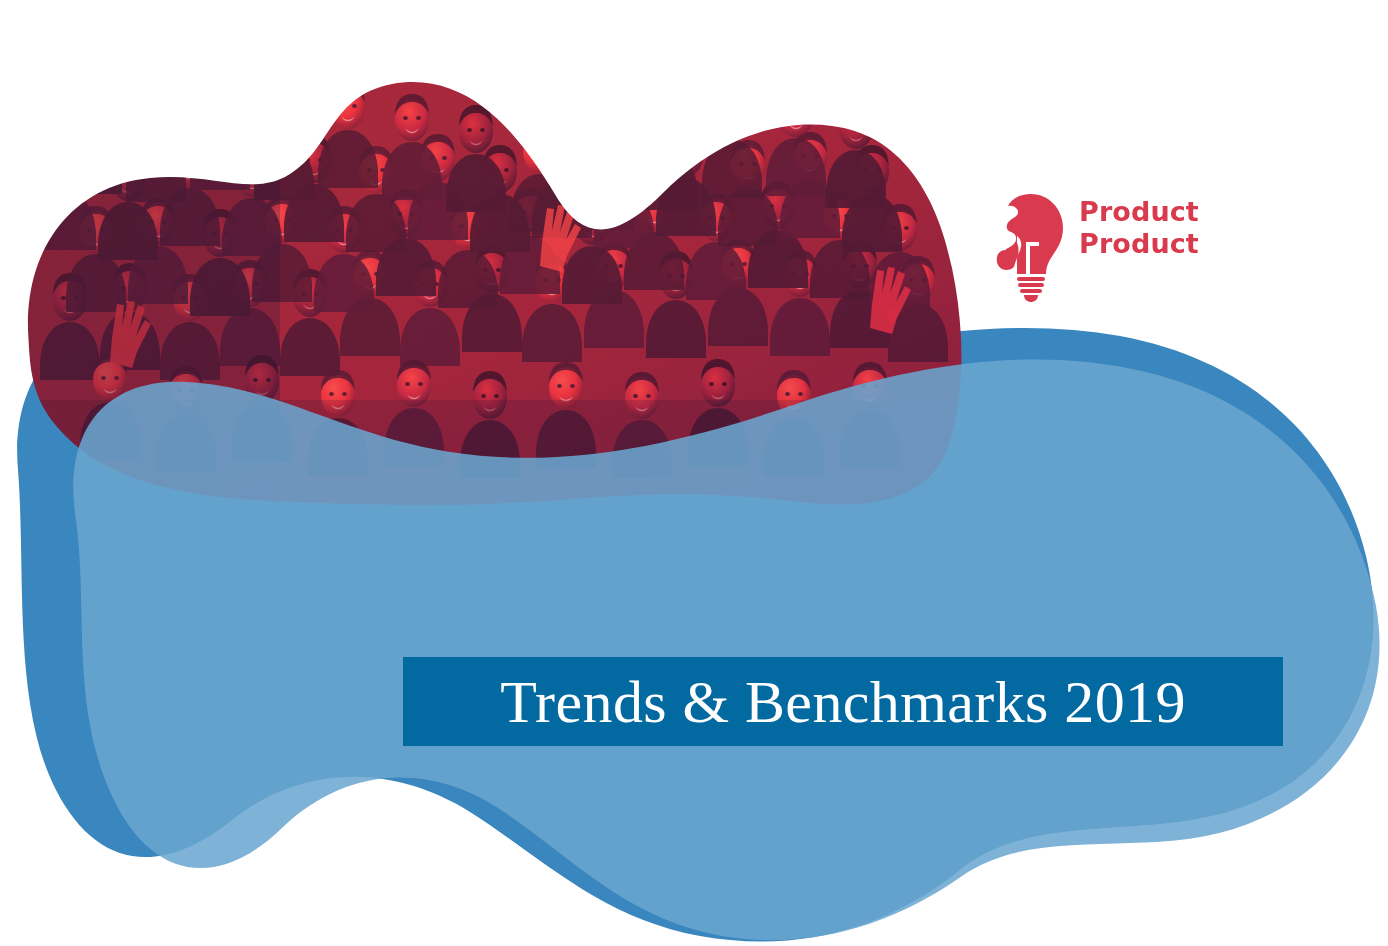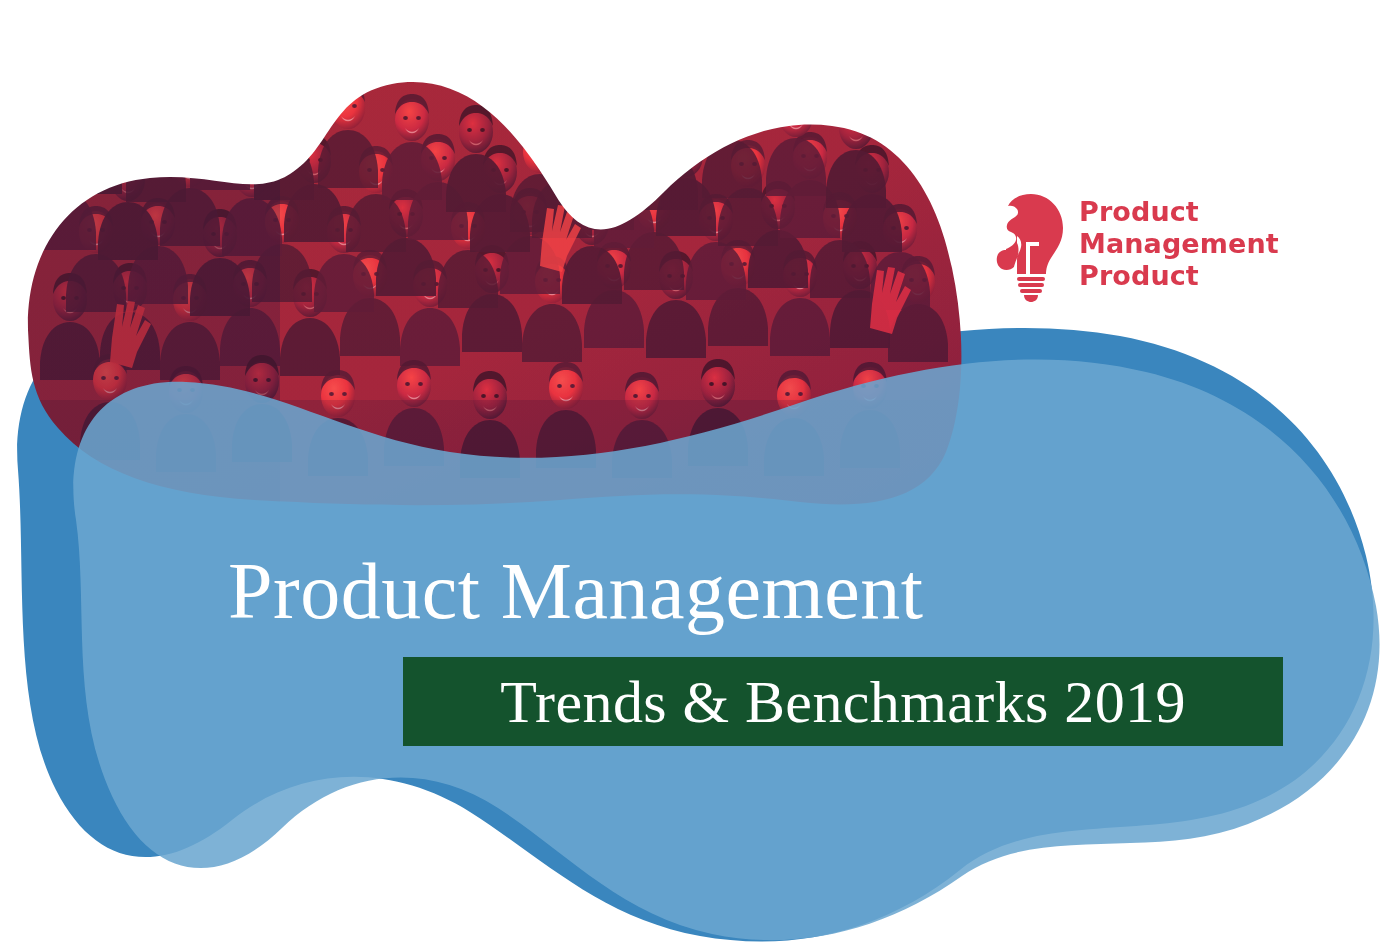--- a/index.html
+++ b/index.html
@@ -71,21 +71,21 @@
     font-weight: normal;
     letter-spacing: 0.5px;
     white-space: nowrap;
   }
   #subtitle-banner {
     position: absolute;
     left: 403px;
     top: 657px;
     width: 880px;
     height: 89px;
-    background: #14532d;
+    background: #0369a1;
     z-index: 6;
     display: flex;
     align-items: center;
     justify-content: center;
   }
   #subtitle-text {
     color: #ffffff;
     font-family: "Liberation Serif", "DejaVu Serif", serif;
     font-size: 60px;
     line-height: 64px;
@@ -338,24 +338,22 @@
 
       <path d="M 33 52 L 33 84 L 37 84 L 37 56 L 46 56 L 46 52 Z" fill="#ffffff"></path>
 
       <rect x="24" y="87" width="28" height="4" rx="2" fill="#d93a4e"></rect>
       <rect x="25" y="93" width="26" height="4" rx="2" fill="#d93a4e"></rect>
       <rect x="27" y="99" width="22" height="4" rx="2" fill="#d93a4e"></rect>
       <path d="M 31 105 L 45 105 C 45 110, 41 112, 38 112 C 35 112, 31 110, 31 105 Z" fill="#d93a4e"></path>
     </svg>
     <div id="logo-text">
       <div>Product</div>
-      <div>Management</div>
       <div>Product</div>
     </div>
   </div>
 
-  <div id="title-main">Product Management</div>
 
   <div id="subtitle-banner">
     <span id="subtitle-text">Trends &amp; Benchmarks 2019</span>
   </div>
 
 </div>
 
 </body></html>

